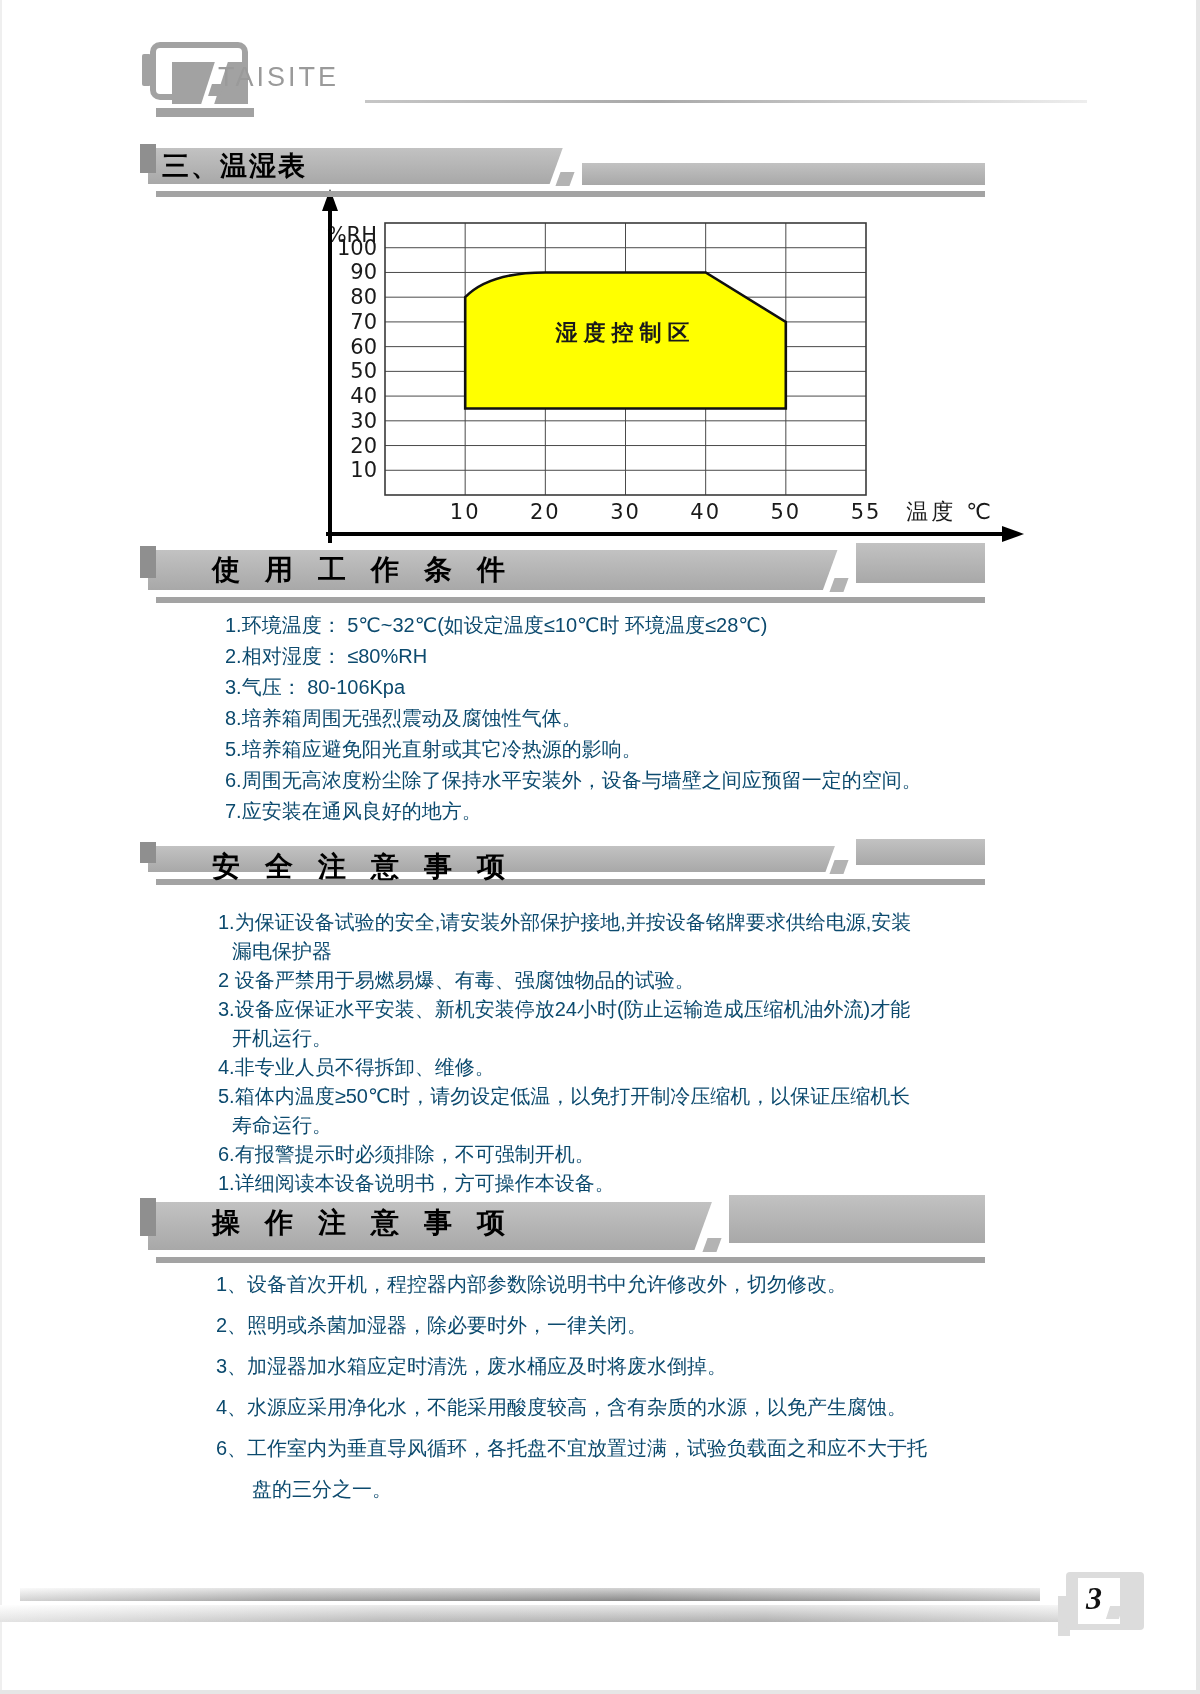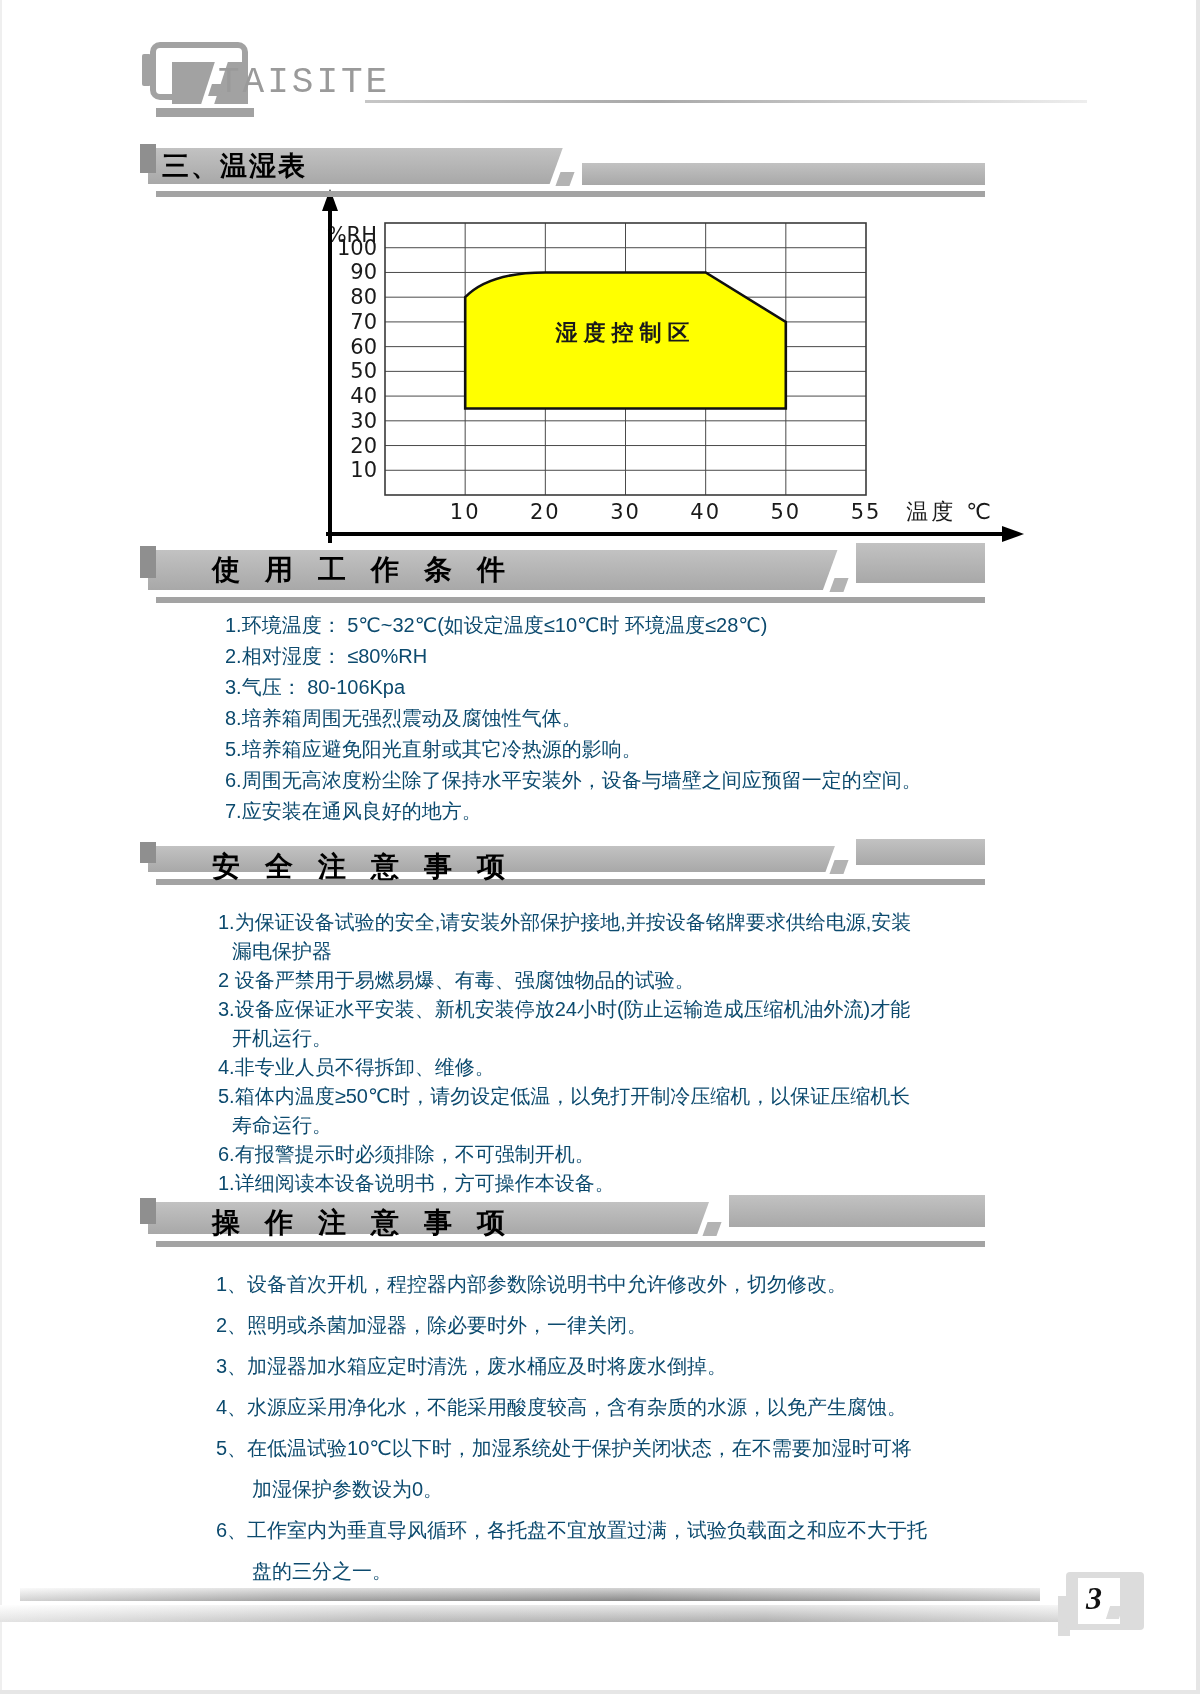--- a/index.html
+++ b/index.html
@@ -8,41 +8,41 @@
         box-shadow:inset -4px -4px 0 #e6e6e6, inset 2px 0 0 #efefef;}
 
   
   .logo{position:absolute;left:142px;top:38px;width:260px;height:86px;}
   .lg-frame{position:absolute;left:8px;top:4px;width:86px;height:46px;border:6px solid #a2a2a2;border-radius:10px;background:#fff;}
   .lg-block{position:absolute;left:30px;top:24px;width:76px;height:42px;background:#a2a2a2;}
   .lg-notch{position:absolute;left:66px;top:20px;width:13px;height:50px;background:#fff;transform:skewX(-18deg);}
   .lg-sq{position:absolute;left:68px;top:46px;width:12px;height:12px;background:#a2a2a2;transform:skewX(-18deg);}
   .lg-tab{position:absolute;left:0;top:16px;width:9px;height:32px;background:#a2a2a2;border-radius:2px;}
   .lg-base{position:absolute;left:14px;top:70px;width:98px;height:9px;background:#a2a2a2;}
-  .lg-text{position:absolute;left:76px;top:24px;font-size:36px;letter-spacing:3px;color:#9a9a9a;
-           font-family:Liberation Mono, monospace;}
+  .lg-text{position:absolute;left:76px;top:24px;font-size:27px;letter-spacing:3px;color:#9a9a9a;
+           font-family:Liberation Sans, sans-serif;}
   .top-rule{position:absolute;left:365px;top:100px;width:722px;height:3px;
             background:linear-gradient(90deg,#c6c6c6,#a9a9a9 40%,#dcdcdc 85%,#eee);}
 
   
   .secbar{position:absolute;left:148px;width:837px;background:linear-gradient(#c2c2c2,#a8a8a8);}
   .secbar .nub{position:absolute;left:-8px;top:-4px;width:16px;height:80%;background:#8f8f8f;z-index:0;}
   .secbar .cover{position:absolute;left:calc(var(--notch) + 10px);right:-2px;top:-8px;bottom:-9px;background:#fff;z-index:1;}
   .secbar .band{position:absolute;left:var(--notch);width:22px;top:-8px;bottom:-9px;background:#fff;transform:skewX(-20deg);z-index:1;}
   .secbar .sq{position:absolute;left:calc(var(--notch) + 2px);bottom:-2px;width:14px;height:14px;background:#b3b3b3;transform:skewX(-20deg);z-index:2;}
   .secbar .right-seg{position:absolute;left:calc(var(--notch) + 26px);right:0;top:-7px;height:100%;
                      background:linear-gradient(#c2c2c2,#a8a8a8);z-index:2;}
   .secbar.notch-down .right-seg{top:auto;bottom:-1px;height:62%;}
   .secbar .underline{position:absolute;left:8px;right:0;bottom:-13px;height:6px;background:#a3a3a3;z-index:4;}
   .sec-title{position:relative;z-index:5;display:block;font-family:"Liberation Serif","DejaVu Serif",serif;
              font-weight:bold;color:#000;white-space:nowrap;}
   .secbar.h1{top:148px;height:36px;} .secbar.h1 .sec-title{font-size:27px;line-height:36px;padding-left:14px;letter-spacing:2px;}
   .secbar.h2{top:550px;height:40px;} .secbar.h2 .sec-title{font-size:28px;line-height:40px;padding-left:64px;letter-spacing:9px;}
   .secbar.h3{top:846px;height:26px;} .secbar.h3 .sec-title{font-size:28px;line-height:42px;padding-left:64px;letter-spacing:9px;}
-  .secbar.h4{top:1202px;height:32px;} .secbar.h4 .sec-title{font-size:28px;line-height:42px;padding-left:64px;letter-spacing:9px;}
+  .secbar.h4{top:1202px;height:48px;} .secbar.h4 .sec-title{font-size:28px;line-height:42px;padding-left:64px;letter-spacing:9px;}
 
   
   .chart-wrap{position:absolute;left:290px;top:183px;width:760px;height:370px;}
   svg text{font-family:"DejaVu Sans","Liberation Sans",sans-serif;fill:#1a1a1a;}
   .grid{stroke:#4a4a4a;stroke-width:1;}
   .frame{fill:none;stroke:#3a3a3a;stroke-width:1.6;}
   .zone{stroke:#111;stroke-width:2.6;}
   .axis{stroke:#000;stroke-width:4;}
   .axfill{fill:#000;}
   .ylab{font-size:21px;text-anchor:end;}
@@ -235,24 +235,20 @@
       <div class="li">
         <div>2、照明或杀菌加湿器，除必要时外，一律关闭。</div>
       </div>
       <div class="li">
         <div>3、加湿器加水箱应定时清洗，废水桶应及时将废水倒掉。</div>
       </div>
       <div class="li">
         <div>4、水源应采用净化水，不能采用酸度较高，含有杂质的水源，以免产生腐蚀。</div>
       </div>
       <div class="li">
-        <div>5、在低温试验10℃以下时，加湿系统处于保护关闭状态，在不需要加湿时可将</div>
-        <div class="cont">加湿保护参数设为0。</div>
-      </div>
-      <div class="li">
         <div>6、工作室内为垂直导风循环，各托盘不宜放置过满，试验负载面之和应不大于托</div>
         <div class="cont">盘的三分之一。</div>
       </div>
     </div>
 
   <div class="foot-bar1"></div>
   <div class="foot-bar2"></div>
   <div class="pagemark">
     <div class="pm-tab"></div>
     <div class="pm-block"></div>

